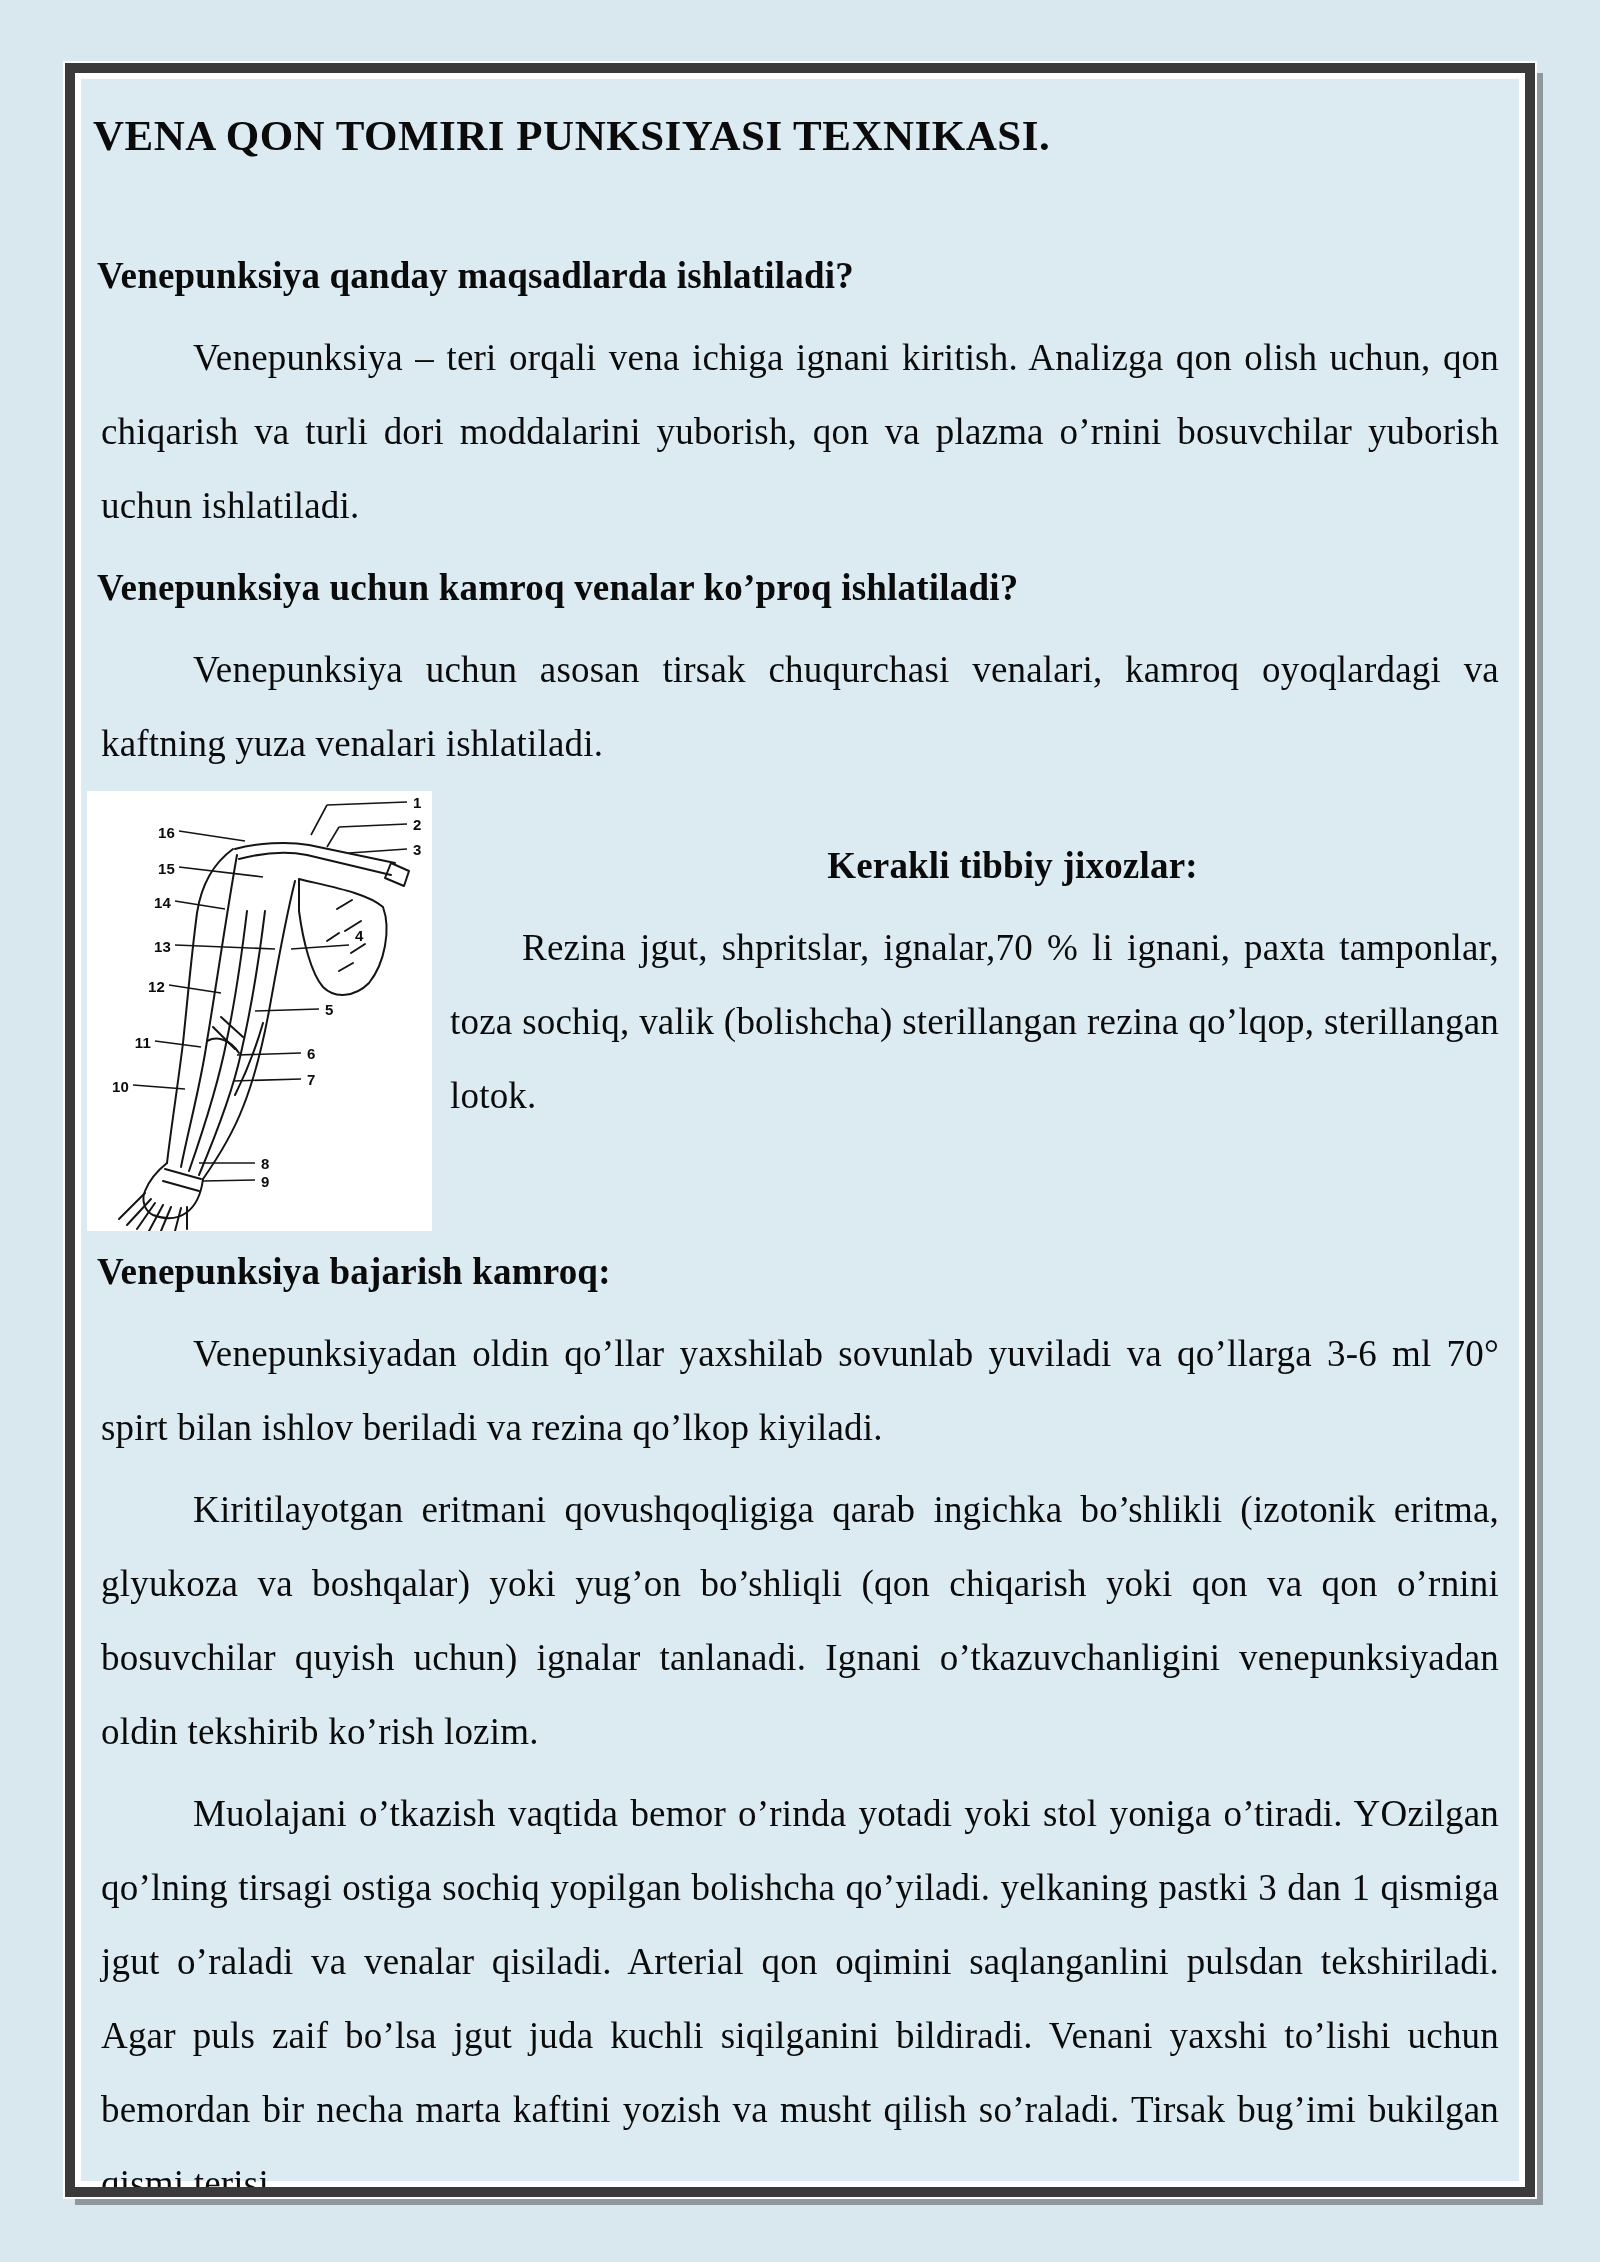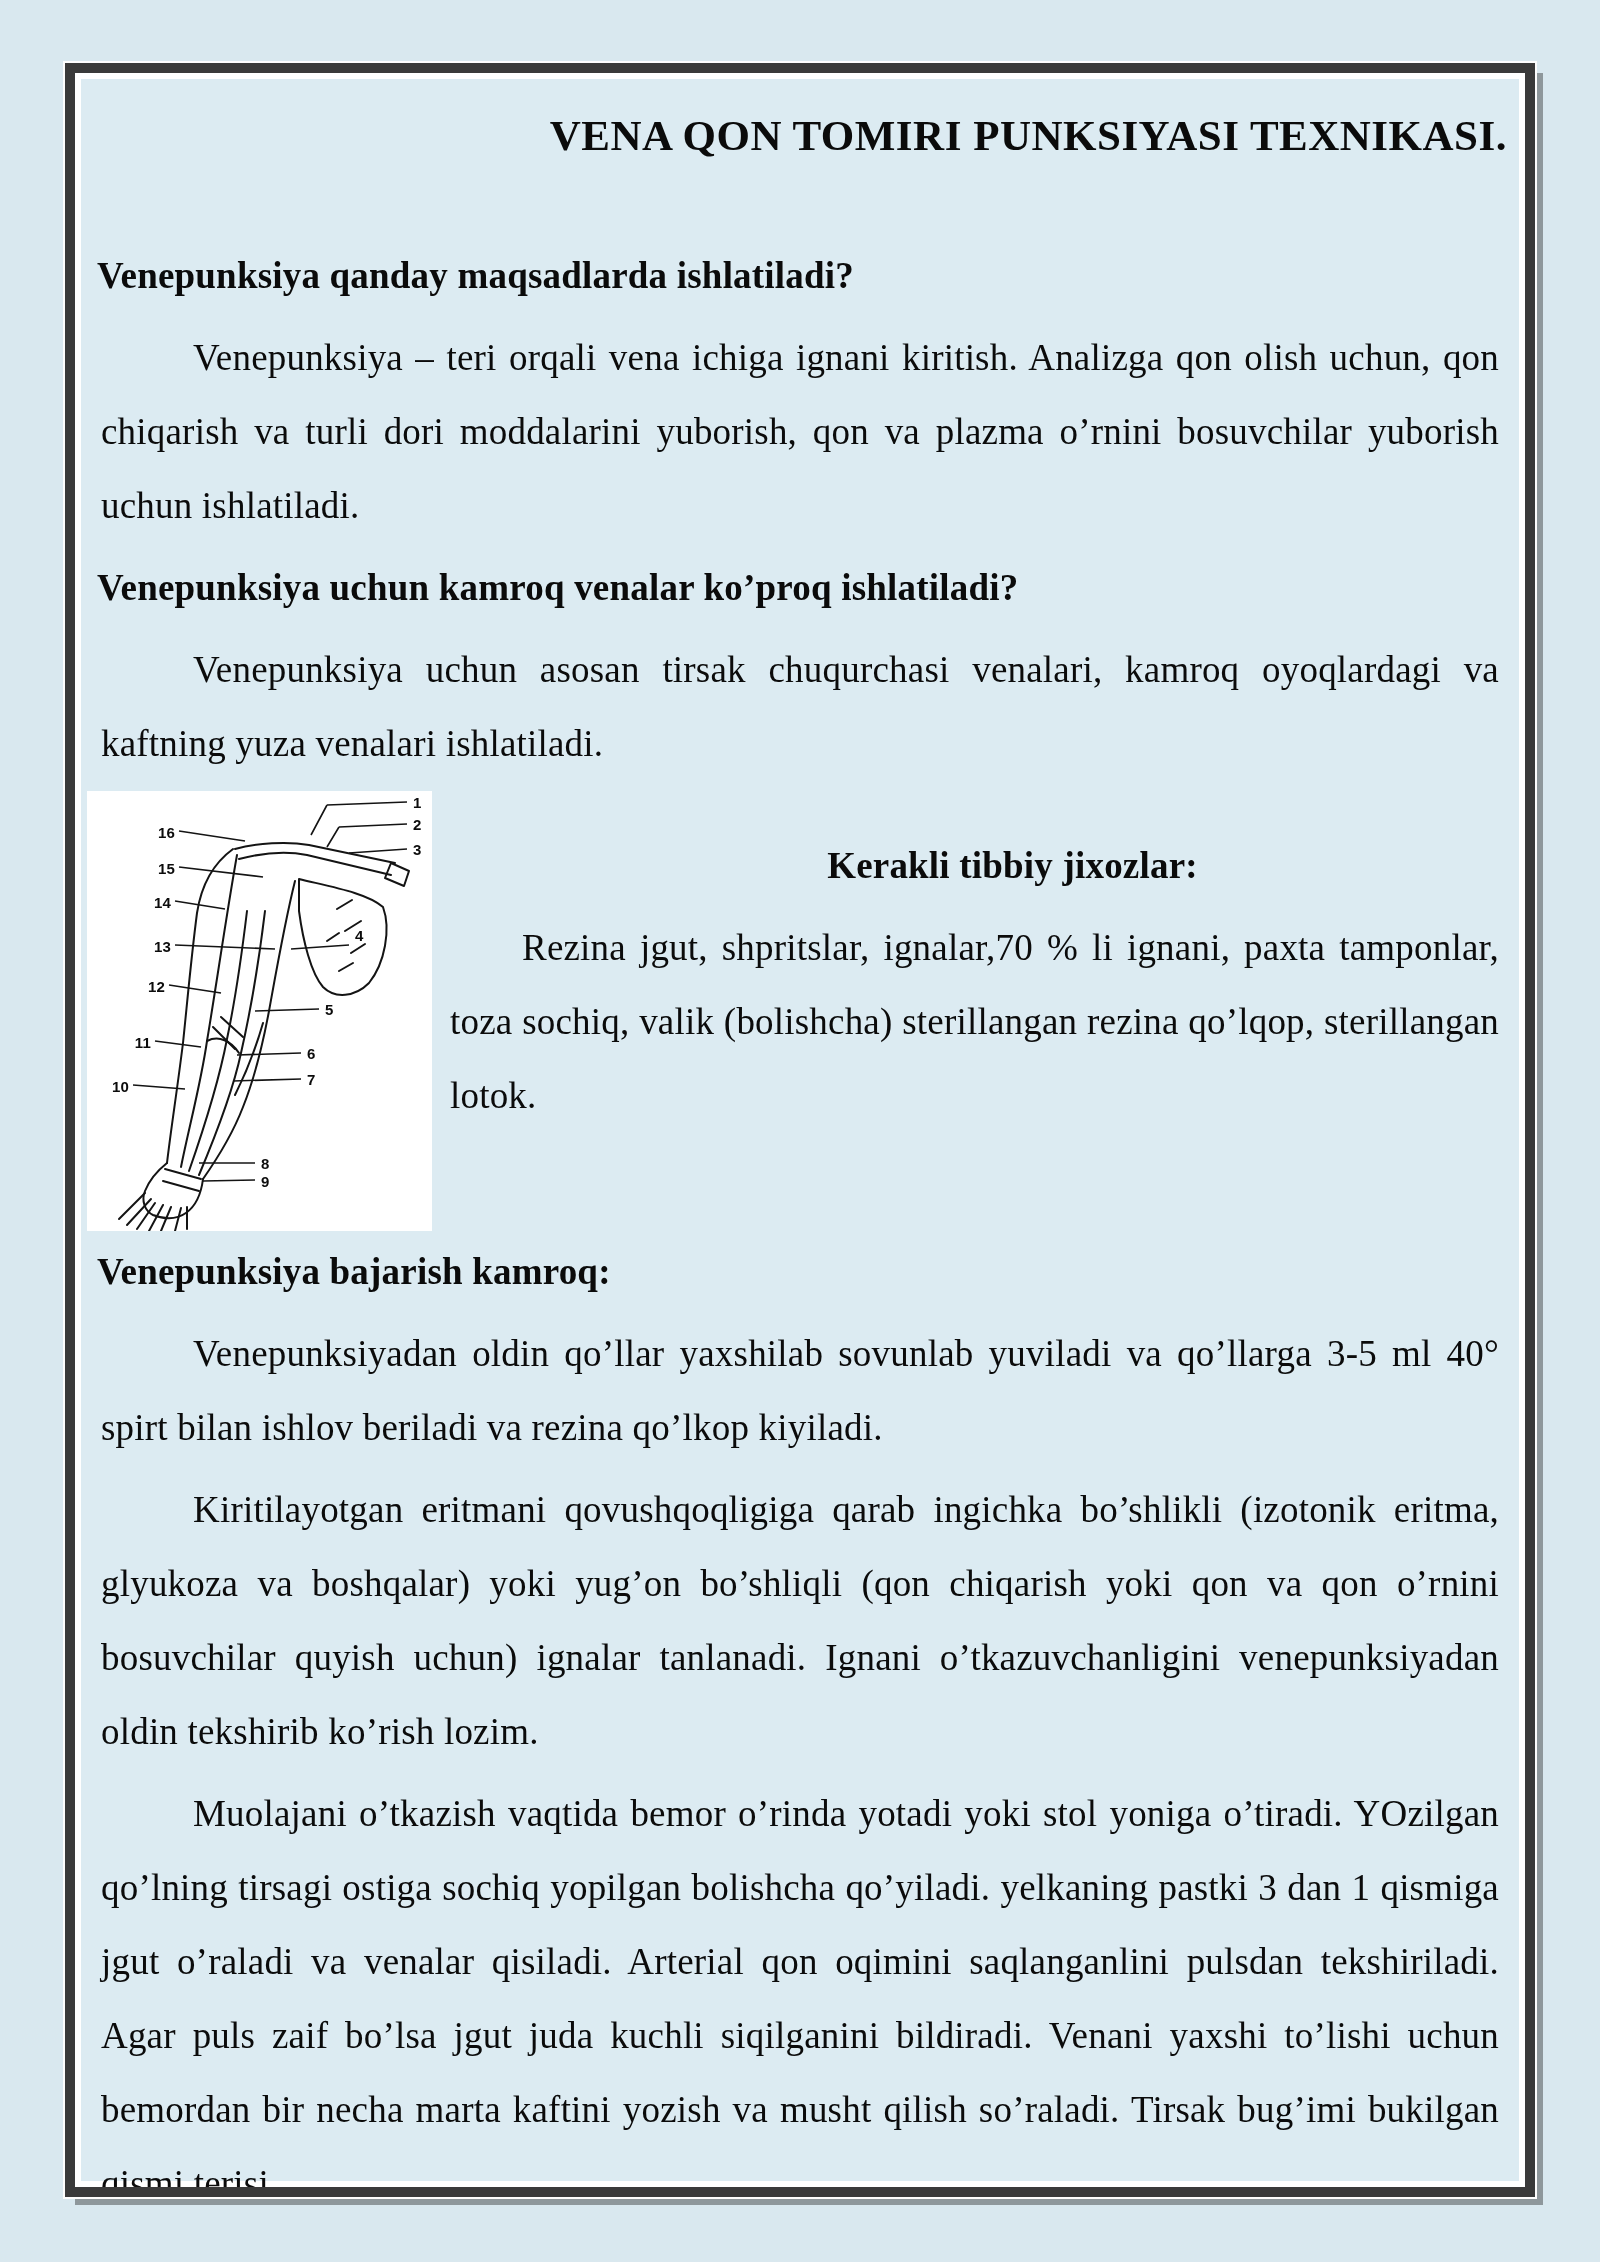--- a/index.html
+++ b/index.html
@@ -30,21 +30,21 @@
     overflow: hidden;
   }
   .doc {
     font-size: 37px;
     line-height: 74px;
     color: #0b0b0b;
     text-align: justify;
     letter-spacing: 0.2px;
   }
   .title {
-    text-align: right;
+    text-align: left;
     font-weight: bold;
     font-size: 43px;
     line-height: 62px;
     letter-spacing: 0.5px;
     margin: 10px 0 72px 0;
   }
   .h {
     font-weight: bold;
     font-size: 37px;
     margin: 4px;
@@ -159,17 +159,17 @@
         <text x="88" y="83" text-anchor="end">15</text>
         <text x="88" y="47" text-anchor="end">16</text>
       </g>
     </svg>
   </div>
 
   <h2 class="h equip-h">Kerakli tibbiy jixozlar:</h2>
   <p class="p equip-p">Rezina jgut, shpritslar, ignalar,70 % li ignani, paxta tamponlar, toza sochiq, valik (bolishcha) sterillangan rezina qo’lqop, sterillangan lotok.</p>
 
   <h2 class="h clear-h">Venepunksiya bajarish kamroq:</h2>
-  <p class="p">Venepunksiyadan oldin qo’llar yaxshilab sovunlab yuviladi va qo’llarga 3-5 ml 40° spirt bilan ishlov beriladi va rezina qo’lkop kiyiladi.</p>
+  <p class="p">Venepunksiyadan oldin qo’llar yaxshilab sovunlab yuviladi va qo’llarga 3-6 ml 70° spirt bilan ishlov beriladi va rezina qo’lkop kiyiladi.</p>
   <p class="p">Kiritilayotgan eritmani qovushqoqligiga qarab ingichka bo’shlikli (izotonik eritma, glyukoza va boshqalar) yoki yug’on bo’shliqli (qon chiqarish yoki qon va qon o’rnini bosuvchilar quyish uchun) ignalar tanlanadi. Ignani o’tkazuvchanligini venepunksiyadan oldin tekshirib ko’rish lozim.</p>
   <p class="p">Muolajani o’tkazish vaqtida bemor o’rinda yotadi yoki stol yoniga o’tiradi. YOzilgan qo’lning tirsagi ostiga sochiq yopilgan bolishcha qo’yiladi. yelkaning pastki 3 dan 1 qismiga jgut o’raladi va venalar qisiladi. Arterial qon oqimini saqlanganlini pulsdan tekshiriladi. Agar puls zaif bo’lsa jgut juda kuchli siqilganini bildiradi. Venani yaxshi to’lishi uchun bemordan bir necha marta kaftini yozish va musht qilish so’raladi. Tirsak bug’imi bukilgan qismi terisi</p>
 
 </div>
 
 </body></html>

